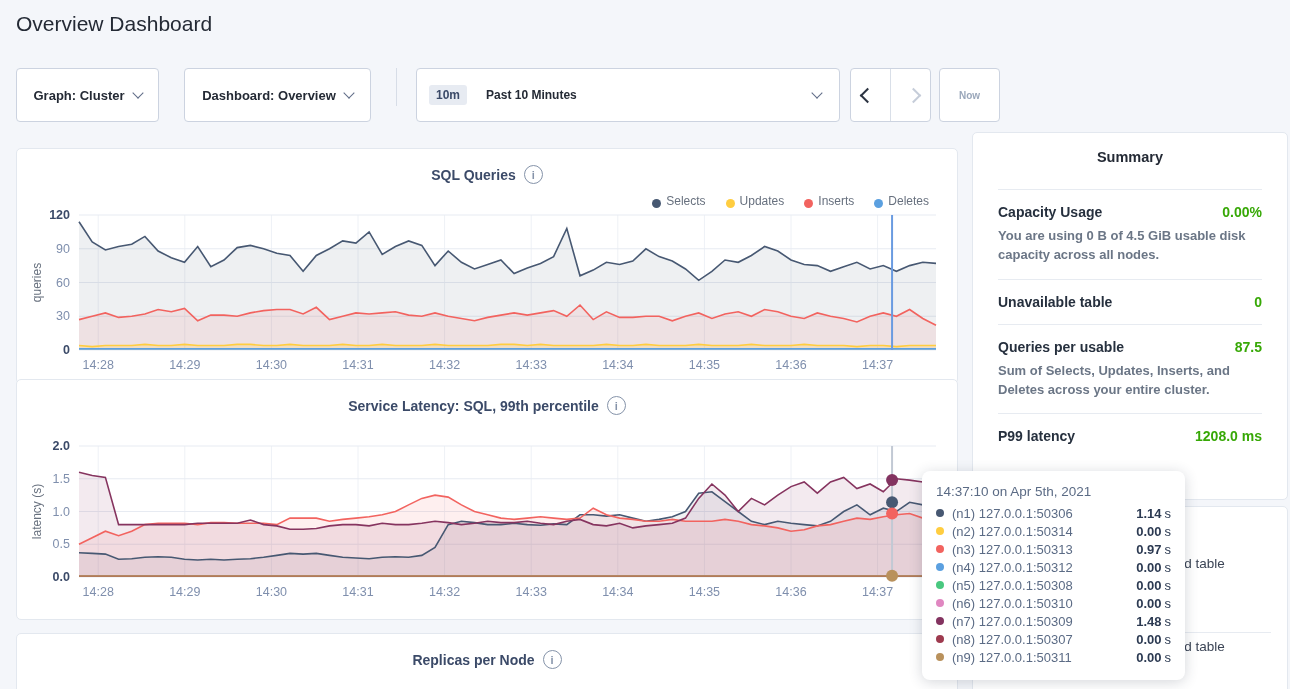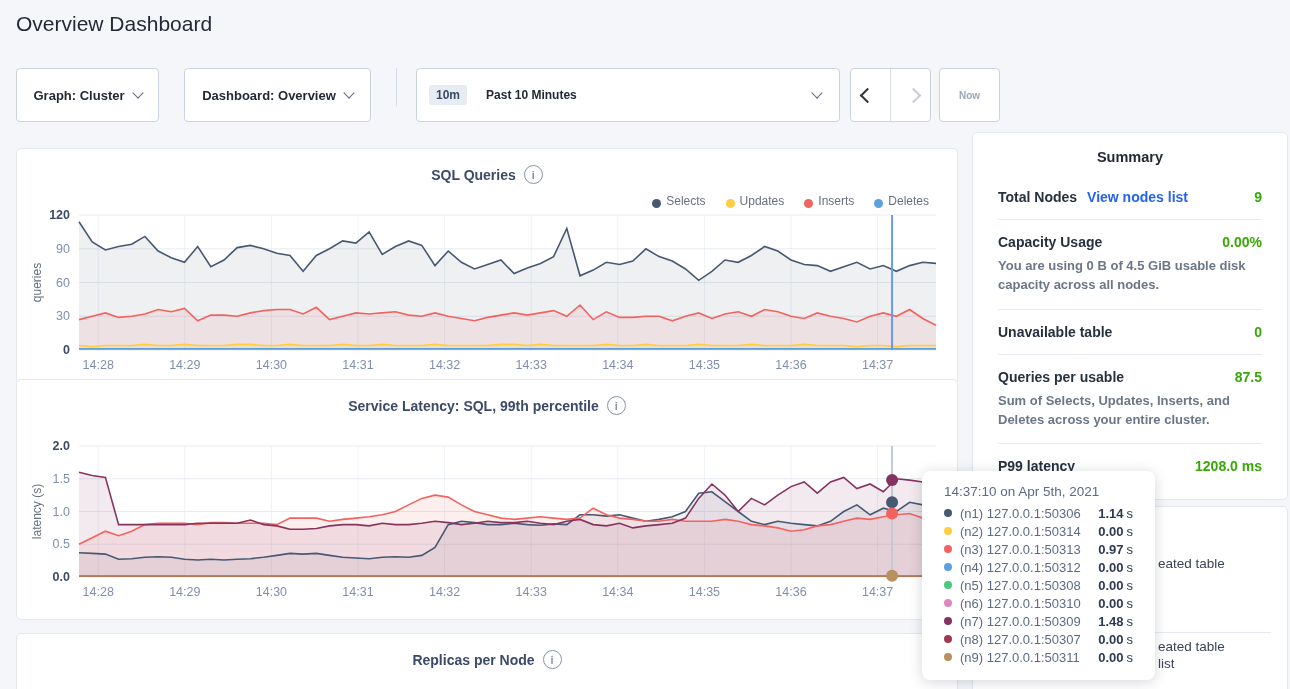--- a/index.html
+++ b/index.html
@@ -34,22 +34,22 @@
   .chart-svg{position:absolute;left:0;top:56px;}
   
   .sum-pad{padding:16px 25px;}
   .sum-title{text-align:center;font-size:14.5px;font-weight:bold;color:#242a35;margin-bottom:24px;}
   .sum-row{display:flex;align-items:baseline;gap:10px;font-size:14px;font-weight:bold;color:#26303e;}
   .sum-val{margin-left:auto;color:#37a806;}
   .sum-link{color:#2563eb;cursor:pointer;}
   .sum-desc{font-size:13px;font-weight:bold;color:#6b7686;line-height:1.45;margin-top:7px;}
   .sum-hr{border:none;border-top:1px solid #e7ebf1;margin:14px 0;}
   
-  .tt{position:absolute;left:922px;top:471px;width:233px;height:209px;background:#fff;border-radius:8px;
-      box-shadow:0 2px 14px rgba(40,50,70,.20);z-index:50;padding:13px 22px 10px;box-sizing:border-box;}
+  .tt{position:absolute;left:922px;top:471px;width:263px;height:209px;background:#fff;border-radius:8px;
+      box-shadow:0 2px 14px rgba(40,50,70,.20);z-index:50;padding:13px 14px 10px;box-sizing:border-box;}
   .tt-head{font-size:13.5px;color:#5b6b85;margin-bottom:5px;}
   .tt-row{display:flex;align-items:center;height:18px;font-size:13px;color:#5b6b85;white-space:nowrap;}
   .tt-row .dot{width:8px;height:8px;margin-right:8px;}
   .tt-val{margin-left:auto;font-weight:bold;color:#2c3a52;}
   .tt-unit{margin-left:3px;color:#2c3a52;}
   
   .ev-title{text-align:center;font-size:14.5px;font-weight:bold;color:#242a35;padding-top:20px;}
   .frag{position:absolute;font-size:13.5px;color:#3b4455;}
   .ev-hr{position:absolute;left:16px;right:16px;top:117px;border:none;border-top:1px solid #e7ebf1;}
 </style>
@@ -210,25 +210,20 @@
 
 <div class="panel" style="left:16px;top:633px;width:942px;height:120px;">
   <div class="chart-title">
     <span>Replicas per Node</span>
     <span class="info">i</span>
   </div>
 </div>
 
 <div class="panel sum-pad" style="left:972px;top:132px;width:316px;height:368px;">
   <div class="sum-title">Summary</div>
-  <div class="sum-row">
-    <span>Total Nodes</span>
-    <span class="sum-link">View nodes list</span>
-    <span class="sum-val">9</span>
-  </div>
   <hr class="sum-hr">
   <div class="sum-row">
     <span>Capacity Usage</span>
     <span class="sum-val">0.00%</span>
   </div>
   <div class="sum-desc">You are using 0 B of 4.5 GiB usable disk capacity across all nodes.</div>
   <hr class="sum-hr">
   <div class="sum-row">
     <span>Unavailable table</span>
     <span class="sum-val">0</span>

